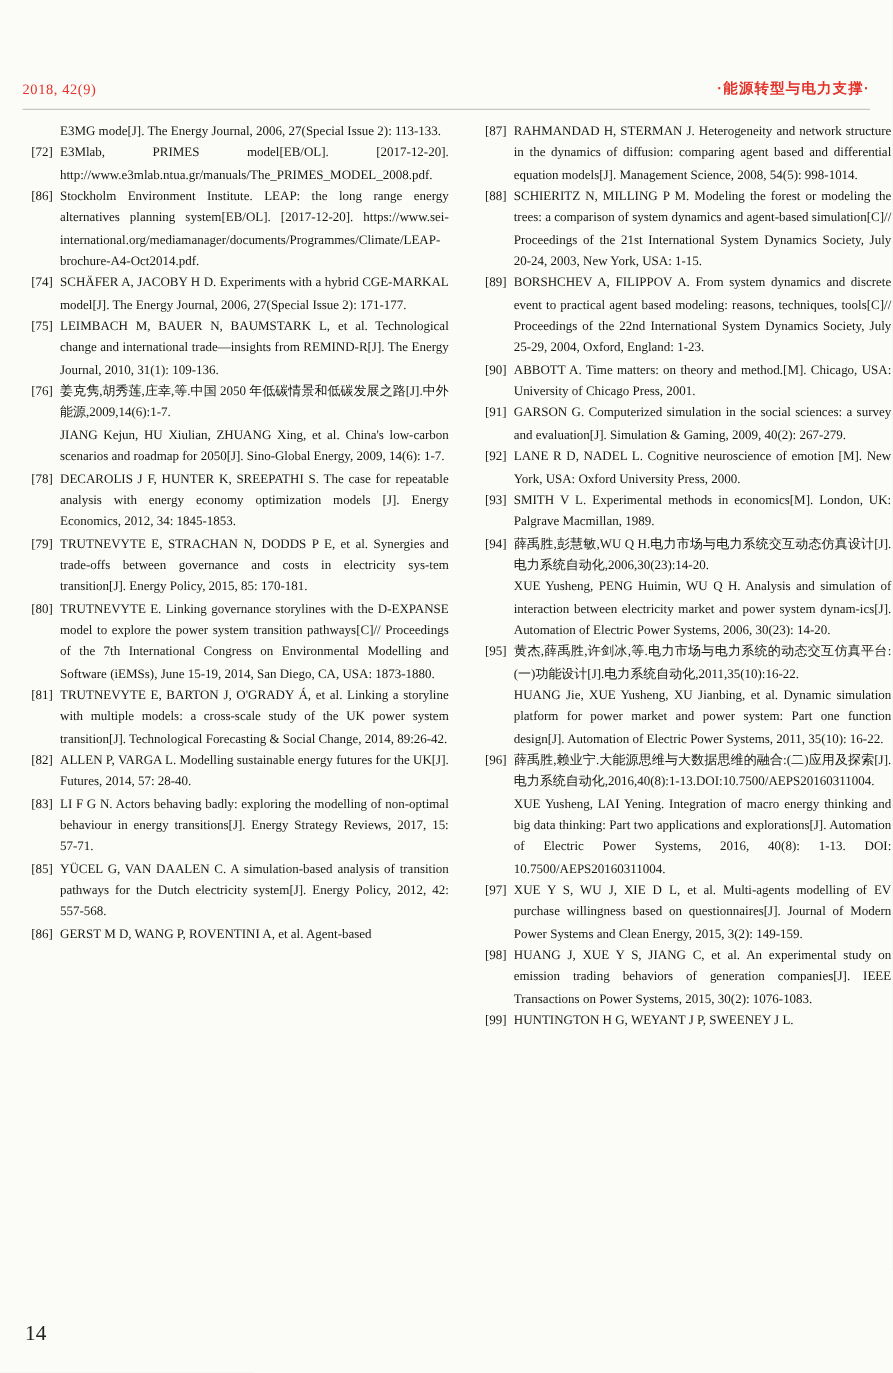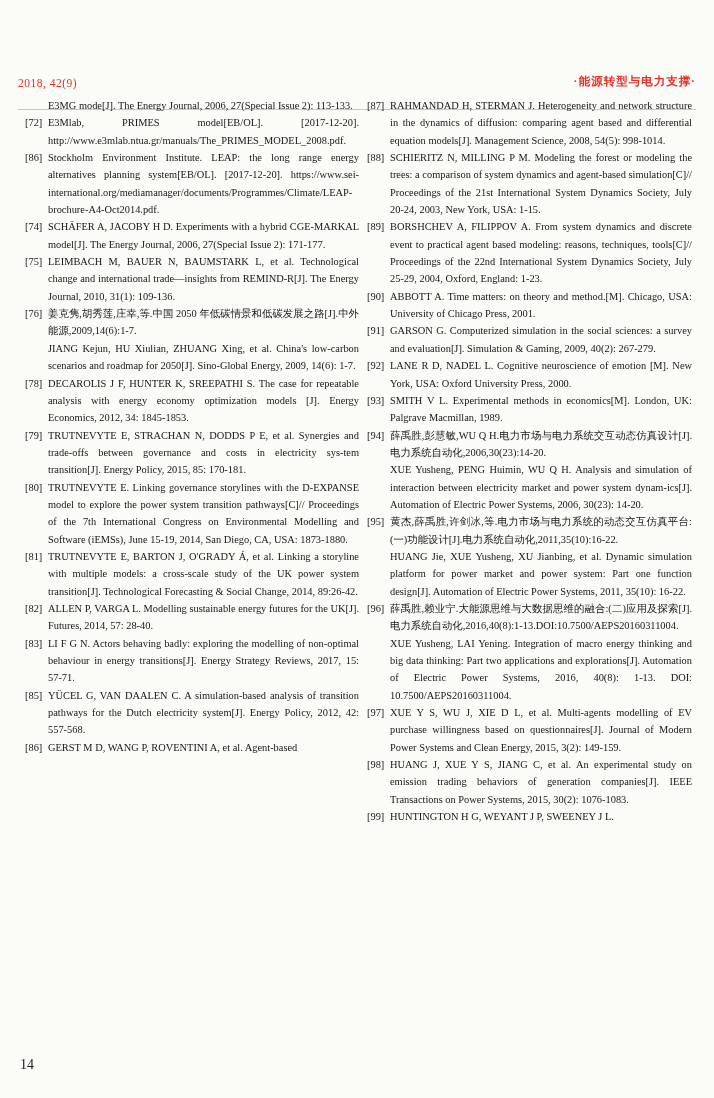--- a/index.html
+++ b/index.html
@@ -11,60 +11,59 @@
     position:relative;
     width:714px; height:1098px;
     margin:0 auto;
     background:#fbfbf8;
     color:#161616;
     overflow:hidden;
   }
   .header {
     position:absolute; top:63px; left:18px; right:18px;
     display:flex; justify-content:space-between; align-items:flex-end;
-    padding-bottom:20px;
+    padding-bottom:9px;
     border-bottom:1px solid #c7c7c3;
   }
   .h-left {
     color:#e23229;
     font-size:11.5px;
     letter-spacing:0.5px;
   }
   .h-right {
     color:#e23229;
     font-size:11.5px;
     font-weight:bold;
     font-family:"Liberation Sans","DejaVu Sans",sans-serif;
     letter-spacing:1px;
-    margin-top:11px;
   }
   .columns {
     position:absolute; top:97px; left:25px;
-    display:flex; gap:8px;
+    display:flex; gap:29px;
   }
   .col { width:334px; }
   .col-right { width:325px; }
   .ref {
     font-size:10.4px;
     line-height:17.35px;
     text-align:justify;
   }
   .ref-main, .ref-trans {
     padding-left:23px;
   }
   .ref-main.has-num { text-indent:-23px; }
   .ref-num {
     display:inline-block;
     width:23px;
     text-indent:0;
     white-space:nowrap;
   }
   .footer {
     position:absolute; left:20px; top:1057px;
-    font-size:14px;
+    font-size:17px;
     color:#222;
   }
 </style>
 </head>
 <body>
 
 <div class="page">
   <div class="header">
     <span class="h-left">2018, 42(9)</span>
     <span class="h-right">·能源转型与电力支撑·</span>

